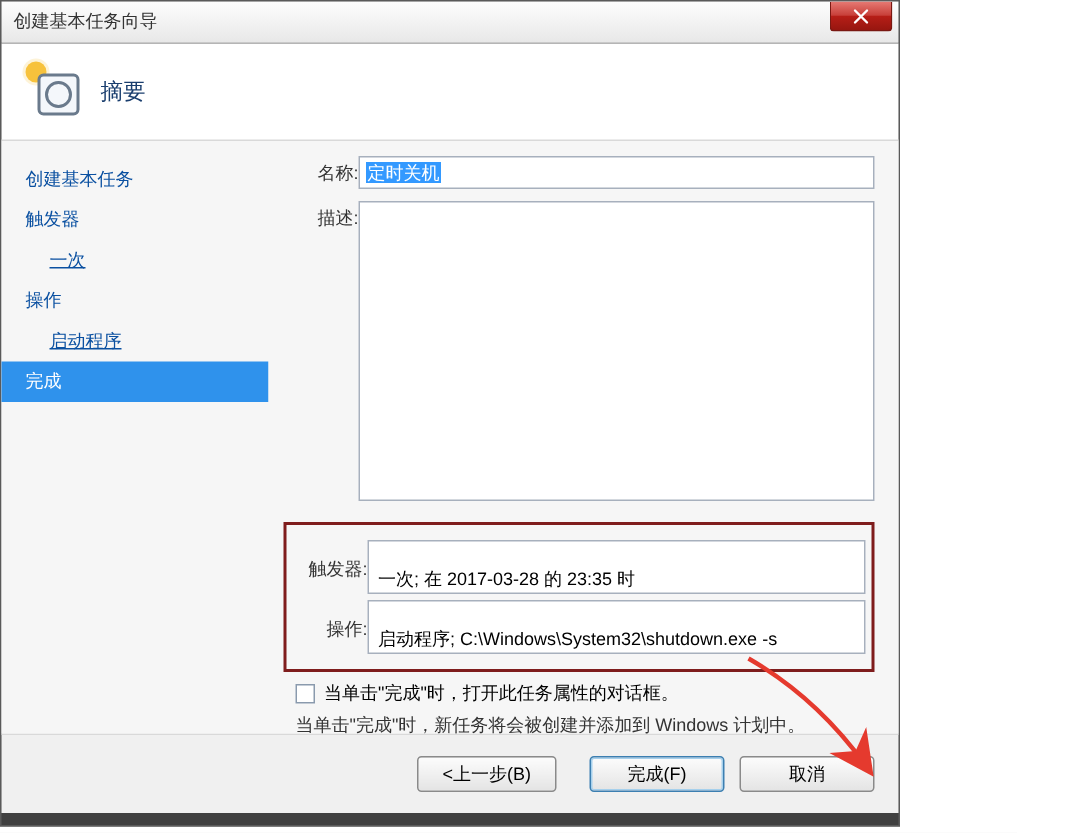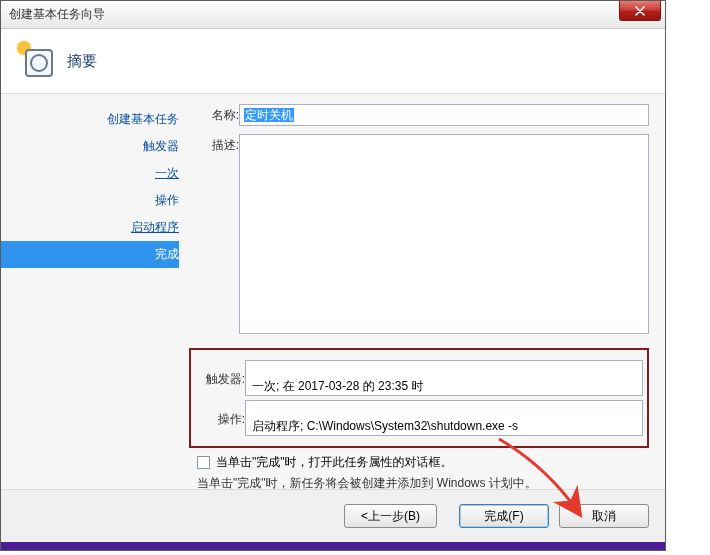--- a/index.html
+++ b/index.html
@@ -5,24 +5,24 @@
   * { box-sizing: border-box; margin: 0; padding: 0; }
   body {
     font-family: "Microsoft YaHei", "SimSun", Tahoma, sans-serif;
     font-size: 12px;
     background: #fff;
     width: 710px;
     height: 555px;
     overflow: hidden;
   }
   .window {
-    width: 666px;
+    width: 600px;
     height: 551px;
     border: 1px solid #5a5a5a;
-    background: #4c1d95;
+    background: #404040;
     position: relative;
   }
   
   .titlebar {
     height: 28px;
     background: linear-gradient(to bottom, #fdfdfd, #e8e8e8);
     border-bottom: 1px solid #c9c9c9;
     display: flex;
     align-items: center;
     padding-left: 8px;
@@ -96,21 +96,20 @@
   .sidebar {
     width: 178px;
     background: #f6f6f6;
     padding-top: 12px;
   }
   .sidebar-item {
     padding: 5px 0 5px 16px;
     color: #0a50a1;
     cursor: default;
     white-space: nowrap;
-    text-align: right;
   }
   .sidebar-item.indent { padding-left: 32px; text-decoration: underline; }
   .sidebar-item.selected {
     background: #2f92ec;
     color: #fff;
   }
   .main {
     flex: 1;
     background: #f6f6f6;
     padding: 10px 16px 6px 10px;

